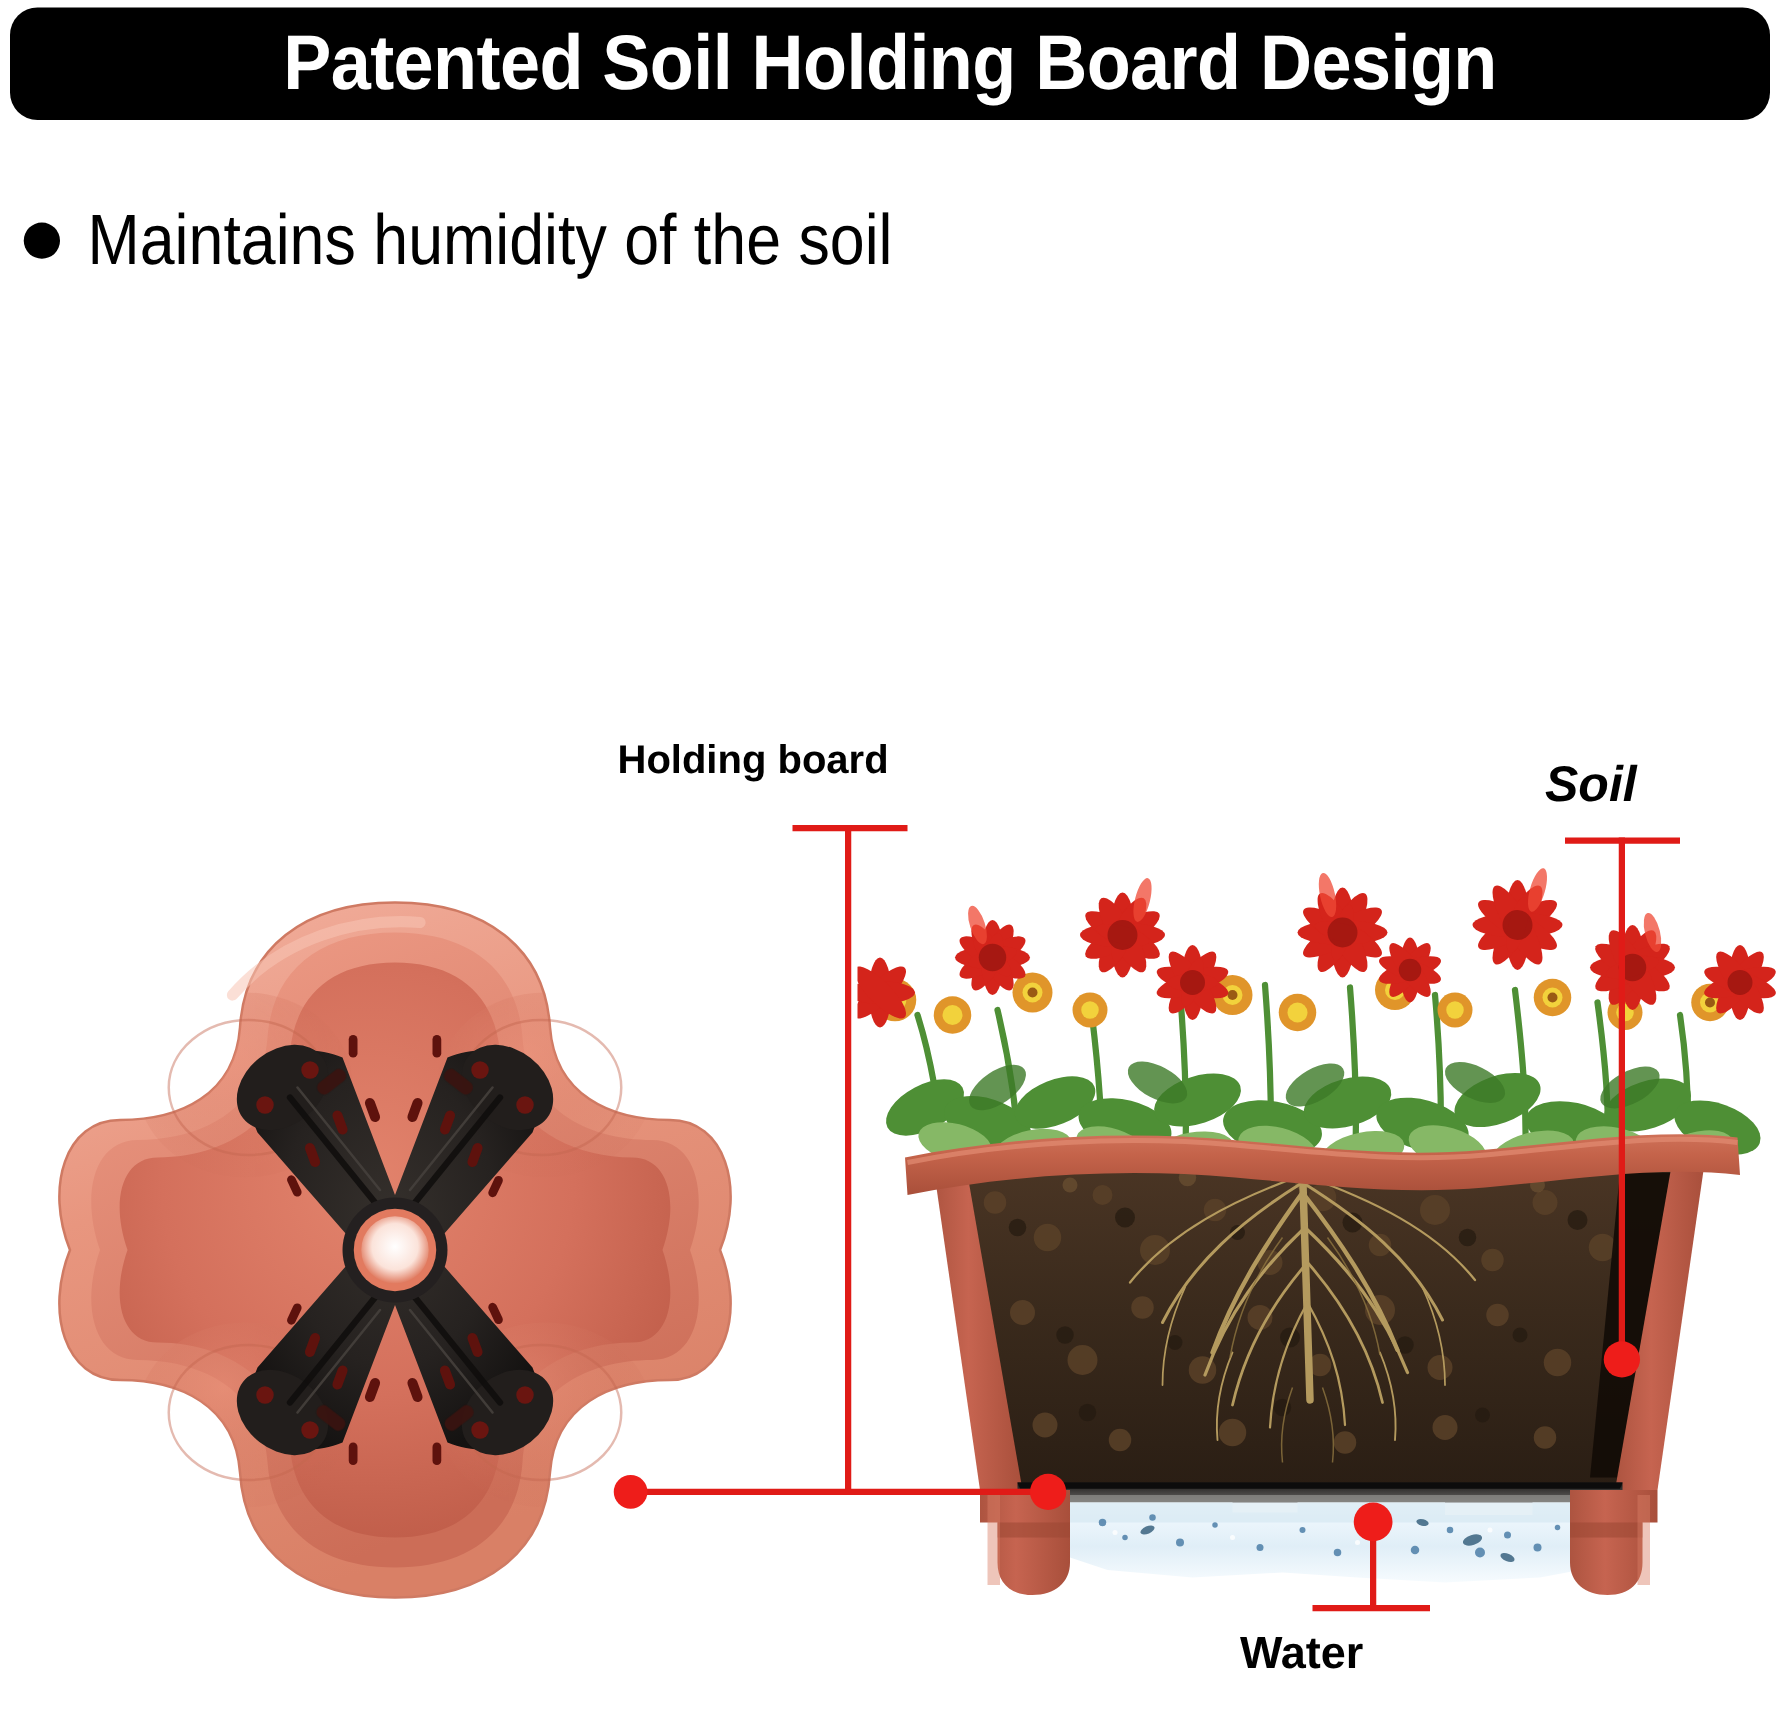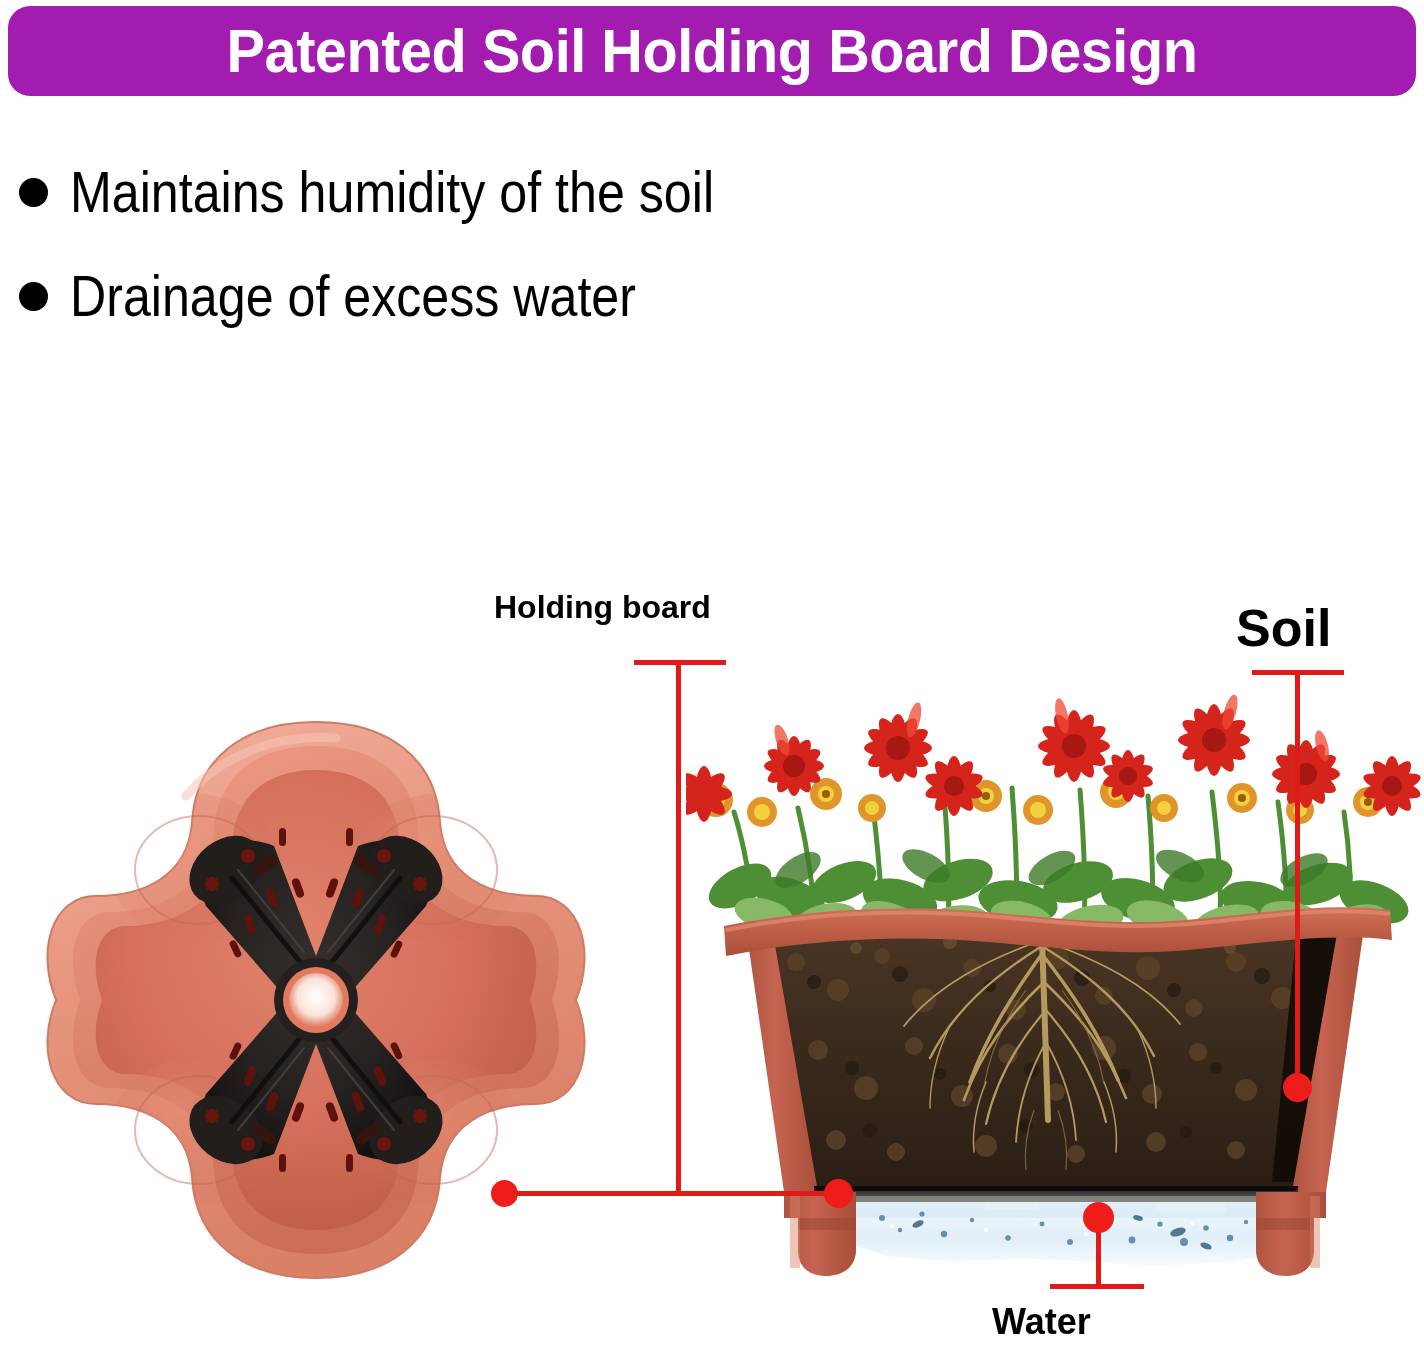--- a/index.html
+++ b/index.html
@@ -6,21 +6,21 @@
   html,body{margin:0;padding:0;background:#ffffff;}
   body{
     width:1424px;height:1368px;position:relative;overflow:hidden;
     font-family:"Liberation Sans","DejaVu Sans",sans-serif;
     -webkit-font-smoothing:antialiased;
   }
 
   
   .banner{
     position:absolute;left:8px;top:6px;width:1408px;height:90px;
-    background:#a21caf;border-radius:22px;
+    background:#000000;border-radius:22px;
     display:flex;align-items:center;justify-content:center;
   }
   .banner-title{
     color:#ffffff;font-weight:bold;font-size:62px;line-height:62px;
     letter-spacing:-0.5px;white-space:nowrap;
     transform:scaleX(0.93);transform-origin:center;
   }
 
   
   .bullets{position:absolute;left:0;top:140px;width:1100px;}
@@ -37,21 +37,21 @@
   }
 
   
   .stage{position:absolute;left:0;top:0;width:1424px;height:1368px;}
 
   
   .callout-label{
     position:absolute;color:#000;font-weight:bold;white-space:nowrap;
   }
   #lbl-holding{left:494px;top:583px;font-size:32px;line-height:48px;}
-  #lbl-soil{left:1236px;top:604px;font-size:52px;line-height:48px;}
+  #lbl-soil{left:1236px;top:604px;font-size:40px;line-height:48px;font-style:italic;}
   #lbl-water{left:992px;top:1298px;font-size:36px;line-height:48px;}
 
   
   .lead{position:absolute;background:#e01b17;}
   .lead-h{height:5px;}
   .lead-v{width:5px;}
 
   #hb-cap  {left:634px;top:660px;width:92px;}
   #hb-vert {left:676px;top:660px;height:534px;}
   #hb-horiz{left:503px;top:1191px;width:336px;}
@@ -83,24 +83,20 @@
   <div class="banner-title">Patented Soil Holding Board Design</div>
 </div>
 
 <div class="bullets">
 
   <div class="bullet-row">
     <span class="bullet-dot"></span>
     <span class="bullet-text">Maintains humidity of the soil</span>
   </div>
 
-  <div class="bullet-row">
-    <span class="bullet-dot"></span>
-    <span class="bullet-text">Drainage of excess water</span>
-  </div>
 
 
 </div>
 
 <div class="stage">
 
   <div class="planter-top">
     <svg viewBox="0 0 560 600" xmlns="http://www.w3.org/2000/svg">
       <defs>
         <radialGradient id="bowlG" cx="45%" cy="38%" r="68%">

